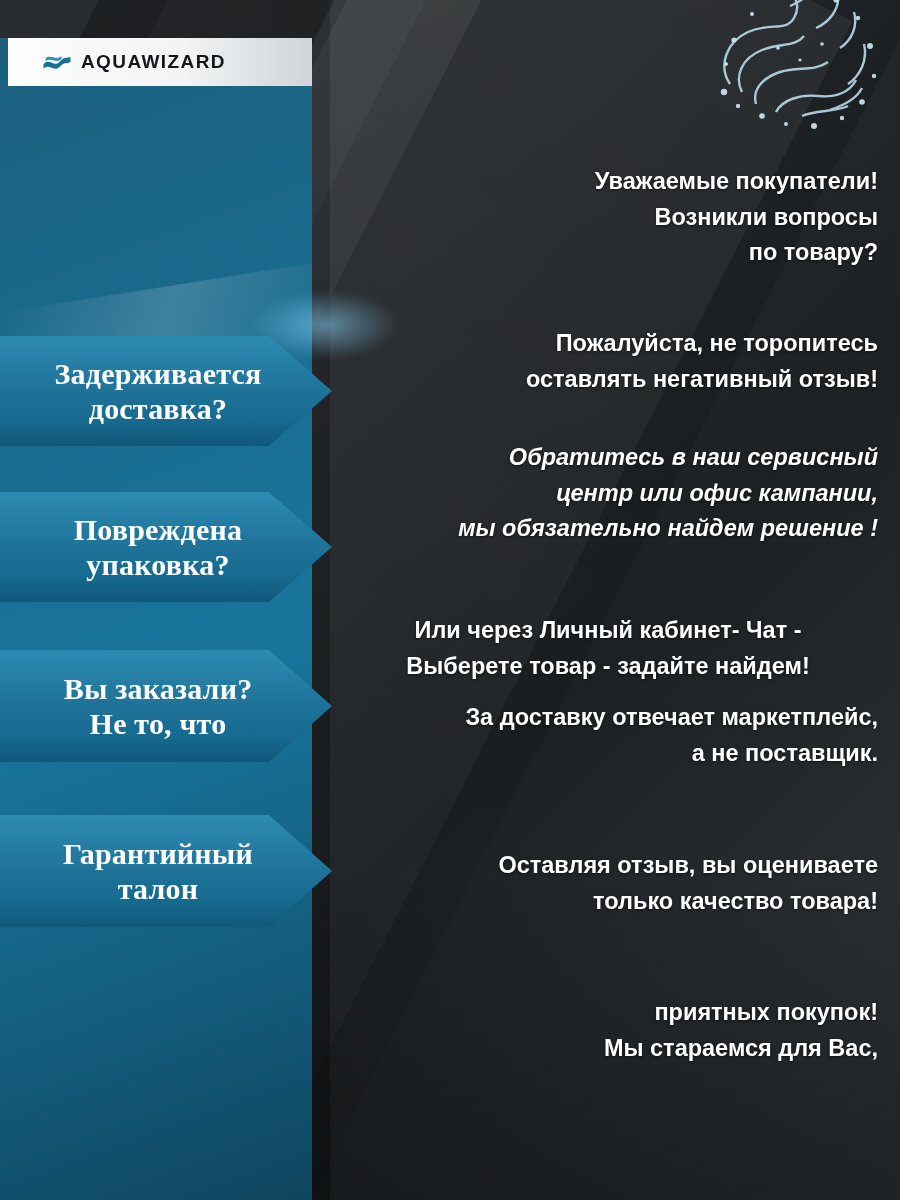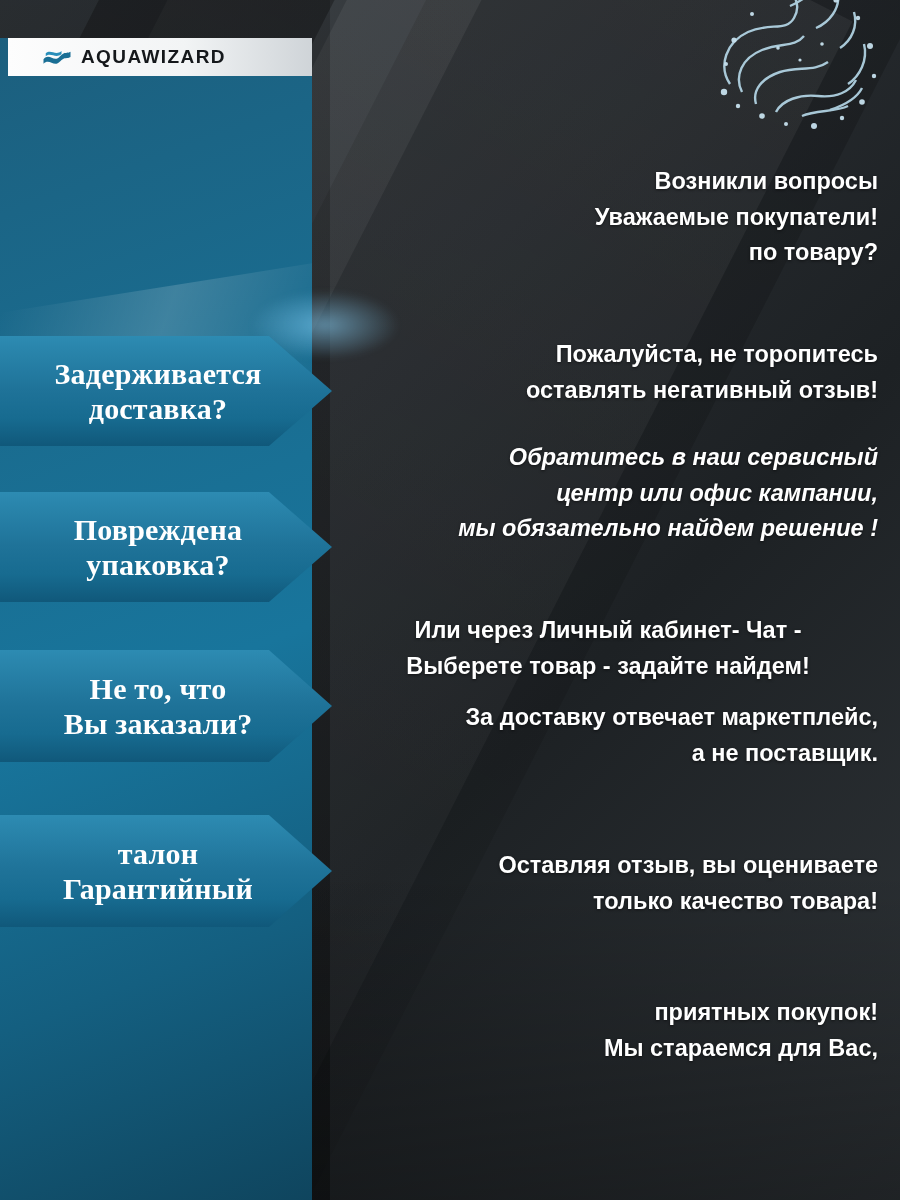--- a/index.html
+++ b/index.html
@@ -86,21 +86,21 @@
     left: 250px; top: 290px;
     width: 150px; height: 70px;
     background: radial-gradient(ellipse at center, rgba(140,215,255,0.55), rgba(140,215,255,0) 70%);
     filter: blur(3px);
   }
 
   
   .logo-box {
     position: absolute;
     left: 8px; top: 38px;
-    width: 304px; height: 38px;
+    width: 304px; height: 48px;
     background: linear-gradient(90deg, #fdfdfd 0%, #f2f4f5 58%, #cfd4d8 100%);
     display: flex;
     align-items: center;
     padding-left: 34px;
     box-sizing: border-box;
   }
   .logo-mark {
     width: 30px; height: 20px;
     margin-right: 9px;
     flex: none;
@@ -170,21 +170,21 @@
     text-align: right;
     color: #ffffff;
     font-family: "Liberation Sans", sans-serif;
     font-weight: bold;
     font-size: 23.5px;
     line-height: 1.52;
     text-shadow: 0 1px 3px rgba(0,0,0,0.55);
   }
   .para.center { text-align: center; }
   .p1 { top: 164px; }
-  .p2 { top: 337px; }
+  .p2 { top: 326px; }
   .p3 { top: 440px; font-style: italic; }
   .p4 { top: 613px; }
   .p5 { top: 700px; }
   .p6 { top: 848px; }
   .p7 { top: 995px; }
 </style>
 </head>
 <body>
 
 <div class="page">
@@ -254,37 +254,37 @@
       </div>
     </div>
     <div class="tab tab-2">
       <div>
         <span>Повреждена</span>
         <span>упаковка?</span>
       </div>
     </div>
     <div class="tab tab-3">
       <div>
+        <span>Вы заказали?</span>
         <span>Не то, что</span>
-        <span>Вы заказали?</span>
       </div>
     </div>
     <div class="tab tab-4">
       <div>
+        <span>Гарантийный</span>
         <span>талон</span>
-        <span>Гарантийный</span>
       </div>
     </div>
   </div>
 
   <div class="right-col">
 
     <div class="para p1">
+      <div>Уважаемые покупатели!</div>
       <div>Возникли вопросы</div>
-      <div>Уважаемые покупатели!</div>
       <div>по товару?</div>
     </div>
 
     <div class="para p2">
       <div>Пожалуйста, не торопитесь</div>
       <div>оставлять негативный отзыв!</div>
     </div>
 
     <div class="para p3">
       <div>Обратитесь в наш сервисный</div>

